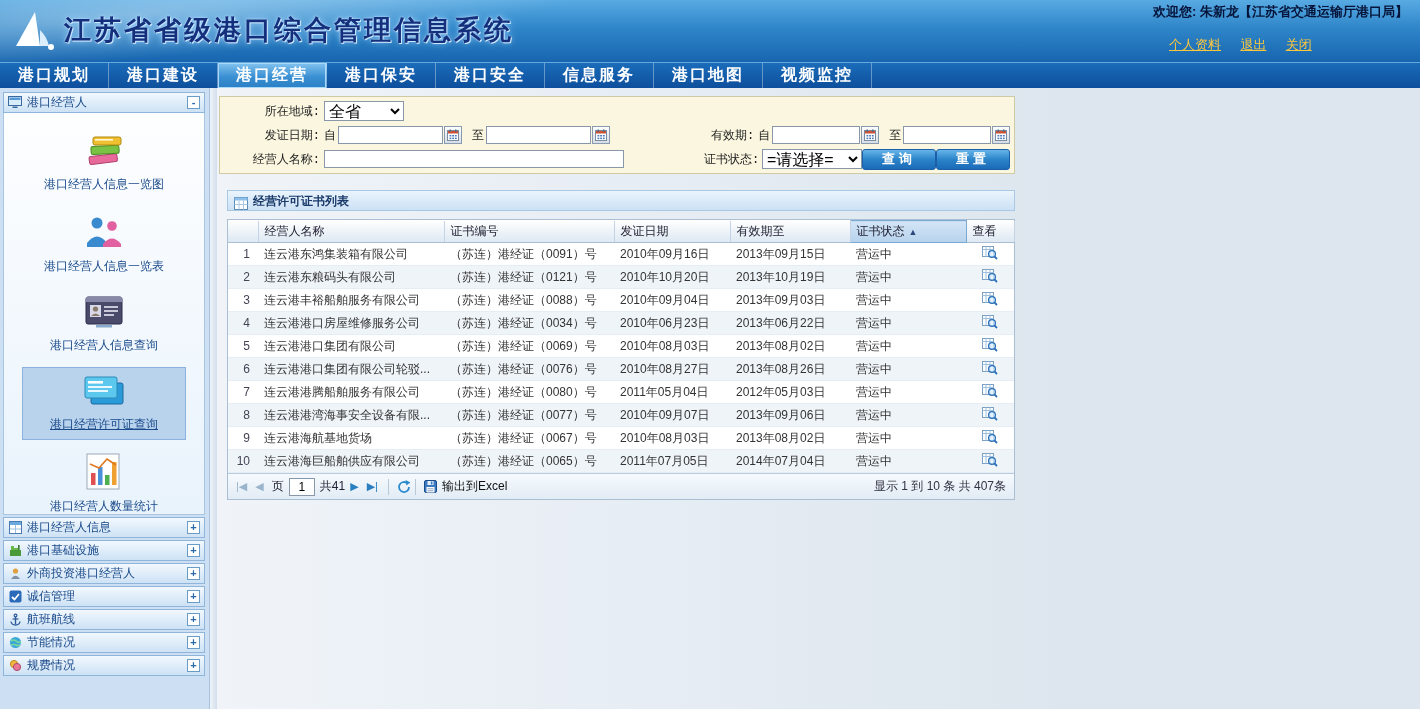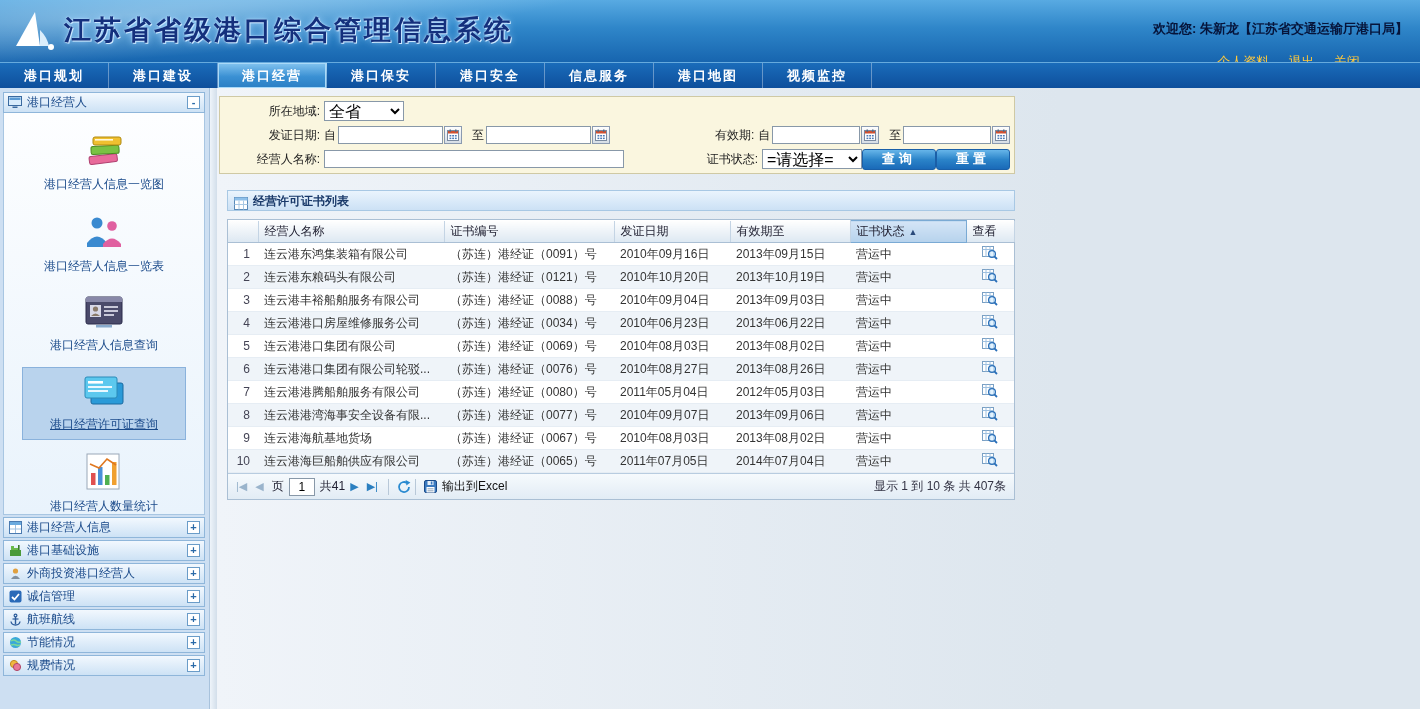--- a/index.html
+++ b/index.html
@@ -7,29 +7,29 @@
   body { font-family:"Liberation Sans","DejaVu Sans",sans-serif; font-size:12px; background:#dfe7ee; color:#333; }
   a { cursor:pointer; }
 
   
   .topbar { position:relative; height:62px; background:linear-gradient(180deg,#58aae2 0%,#2f86c9 45%,#1765af 100%); overflow:hidden; }
   .topbar::before { content:""; position:absolute; left:-80px; top:-40px; width:700px; height:90px;
     background:radial-gradient(ellipse at 30% 50%, rgba(255,255,255,0.35), rgba(255,255,255,0) 70%); transform:rotate(-4deg); }
   .logo { position:absolute; left:10px; top:8px; }
   .title { position:absolute; left:64px; top:12px; font-size:27px; font-weight:bold; color:#14307d; letter-spacing:3px;
     text-shadow:0 0 2px #cfe9ff, 0 0 7px #9ed2ff, 1px 1px 0 #ddf0ff; white-space:nowrap; }
-  .top-right { position:absolute; right:12px; top:20px; text-align:center; }
+  .top-right { position:absolute; right:12px; top:3px; text-align:left; }
   .welcome { color:#06143a; font-weight:bold; font-size:13px; }
   .links { margin-top:15px; }
   .links a { color:#ffc83c; font-weight:normal; margin-left:16px; text-decoration:underline; font-size:13px; }
 
   
   .navbar { height:26px; display:flex; background:linear-gradient(180deg,#1a6cba 0%,#0e4f9c 100%); border-top:1px solid #66aadd; }
   .nav-tab { width:109px; display:flex; align-items:center; justify-content:center; color:#fff; font-weight:bold;
-    font-size:13px; border-right:1px solid rgba(255,255,255,0.35); cursor:pointer; letter-spacing:2px; }
+    font-size:16px; border-right:1px solid rgba(255,255,255,0.35); cursor:pointer; letter-spacing:2px; }
   .nav-tab.active { background:linear-gradient(180deg,#83c4f0 0%,#3a90d3 55%,#2b7fc4 100%); box-shadow:inset 0 0 0 1px #a9d9f8; }
 
   
   .bodywrap { display:flex; height:621px; }
   .sidebar { width:210px; background:#cddff2; border-right:1px solid #a8c2dc; padding:4px 4px 0 3px; }
   .splitter { width:7px; background:linear-gradient(90deg,#eef4fa,#d2deea); cursor:col-resize; }
   .content { flex:1; background:linear-gradient(90deg,#f0f4f9 0%,#dde6ee 70%); padding:8px 0 0 2px; }
 
   
   .panel-header, .panel-collapsed { height:21px; background:linear-gradient(180deg,#f2f8fe 0%,#cde2f5 100%);
@@ -43,21 +43,21 @@
   .side-item .big-icon { display:inline-block; height:38px; }
   .side-item .lbl { display:block; margin-top:4px; color:#1a4a8a; }
   .side-item.selected { background:#b9d3ed; outline:1px solid #8ab2dc; }
   .side-item.selected .lbl { text-decoration:underline; }
   .panel-collapsed { margin-top:2px; }
   .sm-icon { display:inline-flex; width:14px; justify-content:center; }
 
   
   .search-box { width:796px; background:#faf6df; border:1px solid #cfc9a4; padding:2px 4px; }
   .search-row { display:flex; align-items:center; height:24px; }
-  .f-label { text-align:right; color:#222; padding-right:4px; white-space:nowrap; }
+  .f-label { text-align:right; color:#222; padding-right:4px; white-space:nowrap;font-family:Liberation Mono, monospace; }
   .l1 { width:100px; } .l2 { width:58px; }
   .lgroup { width:480px; display:flex; align-items:center; }
   .sub { padding:0 2px 0 0; color:#222; }
   .gap { margin-left:10px; }
   input[type=text] { height:18px; border:1px solid #8898a8; background:#fff; font-size:12px; padding:0 3px; font-family:inherit; }
   select { height:20px; border:1px solid #8898a8; background:#fff; font-size:16px; font-family:inherit; }
   .cal-btn { width:18px; height:18px; margin-left:1px; background:linear-gradient(180deg,#fefefe,#d6dee6);
     border:1px solid #8a9ab0; display:inline-flex; align-items:center; justify-content:center; cursor:pointer; }
   .btn { width:74px; height:21px; margin-left:0; background:linear-gradient(180deg,#66b5e9 0%,#2b84c9 50%,#1a6ab8 100%);
     border:1px solid #1a5fa8; border-radius:3px; color:#fff; font-weight:bold; font-size:13px; cursor:pointer; letter-spacing:4px; }

